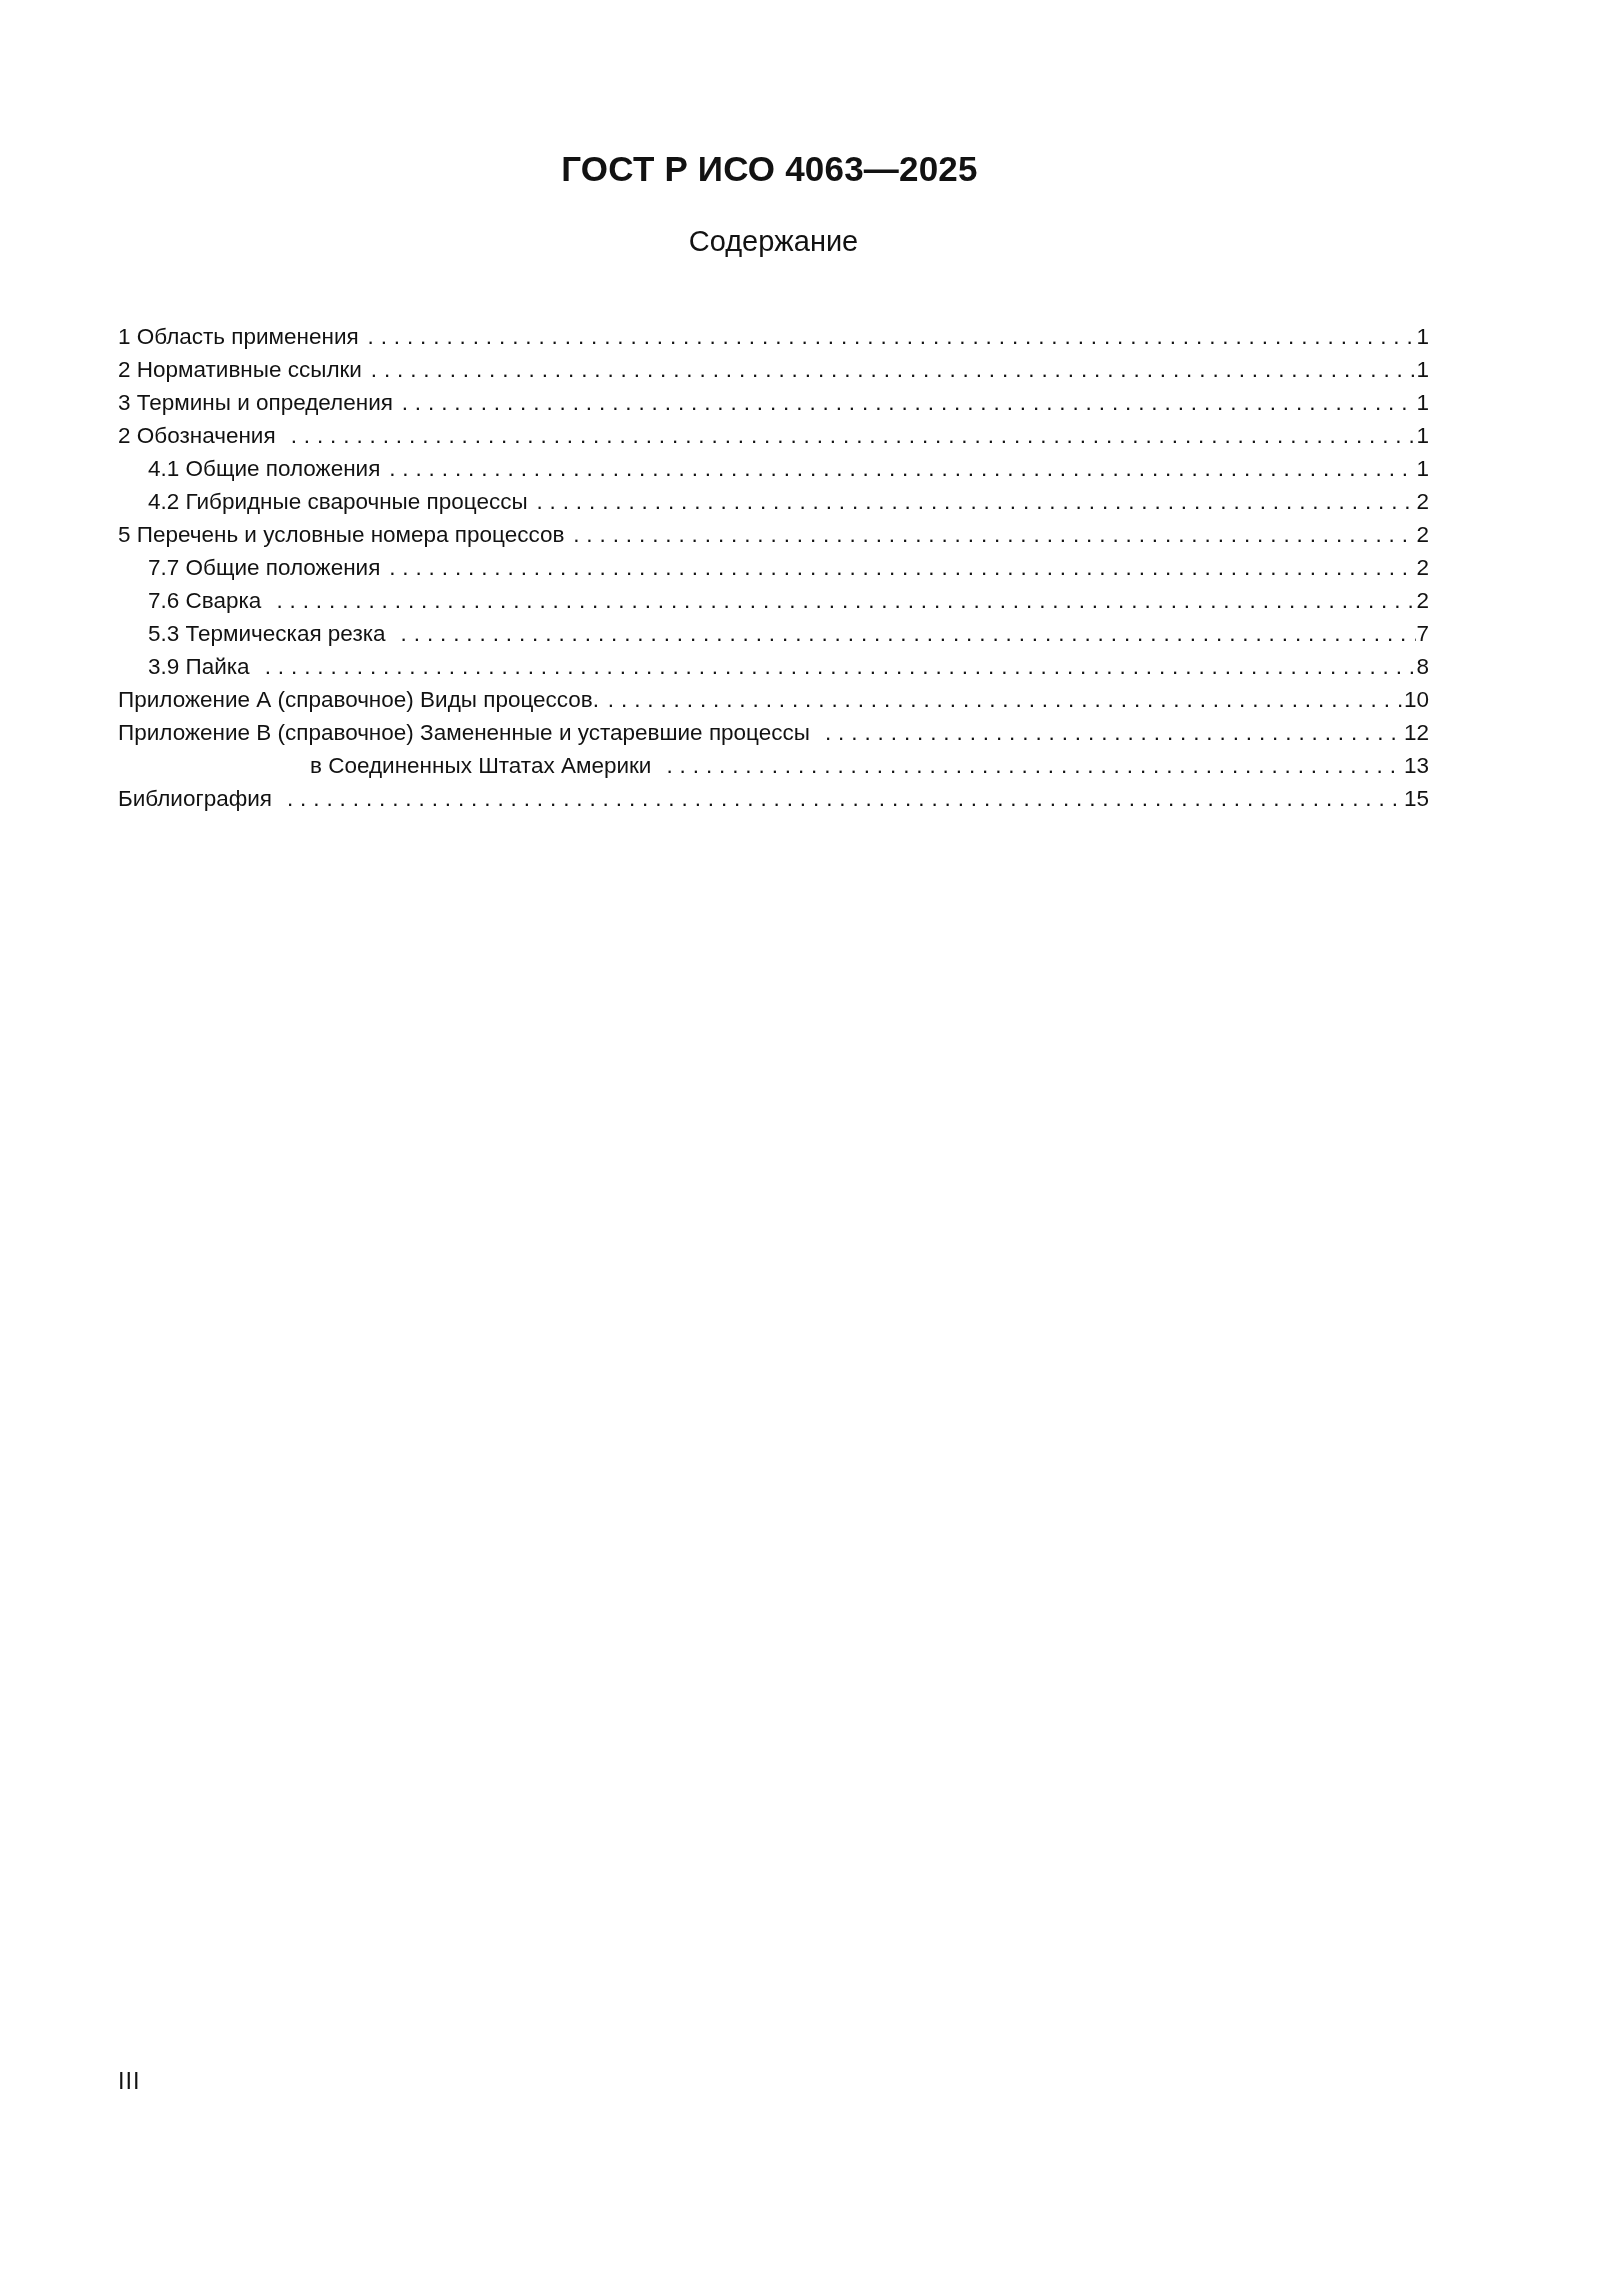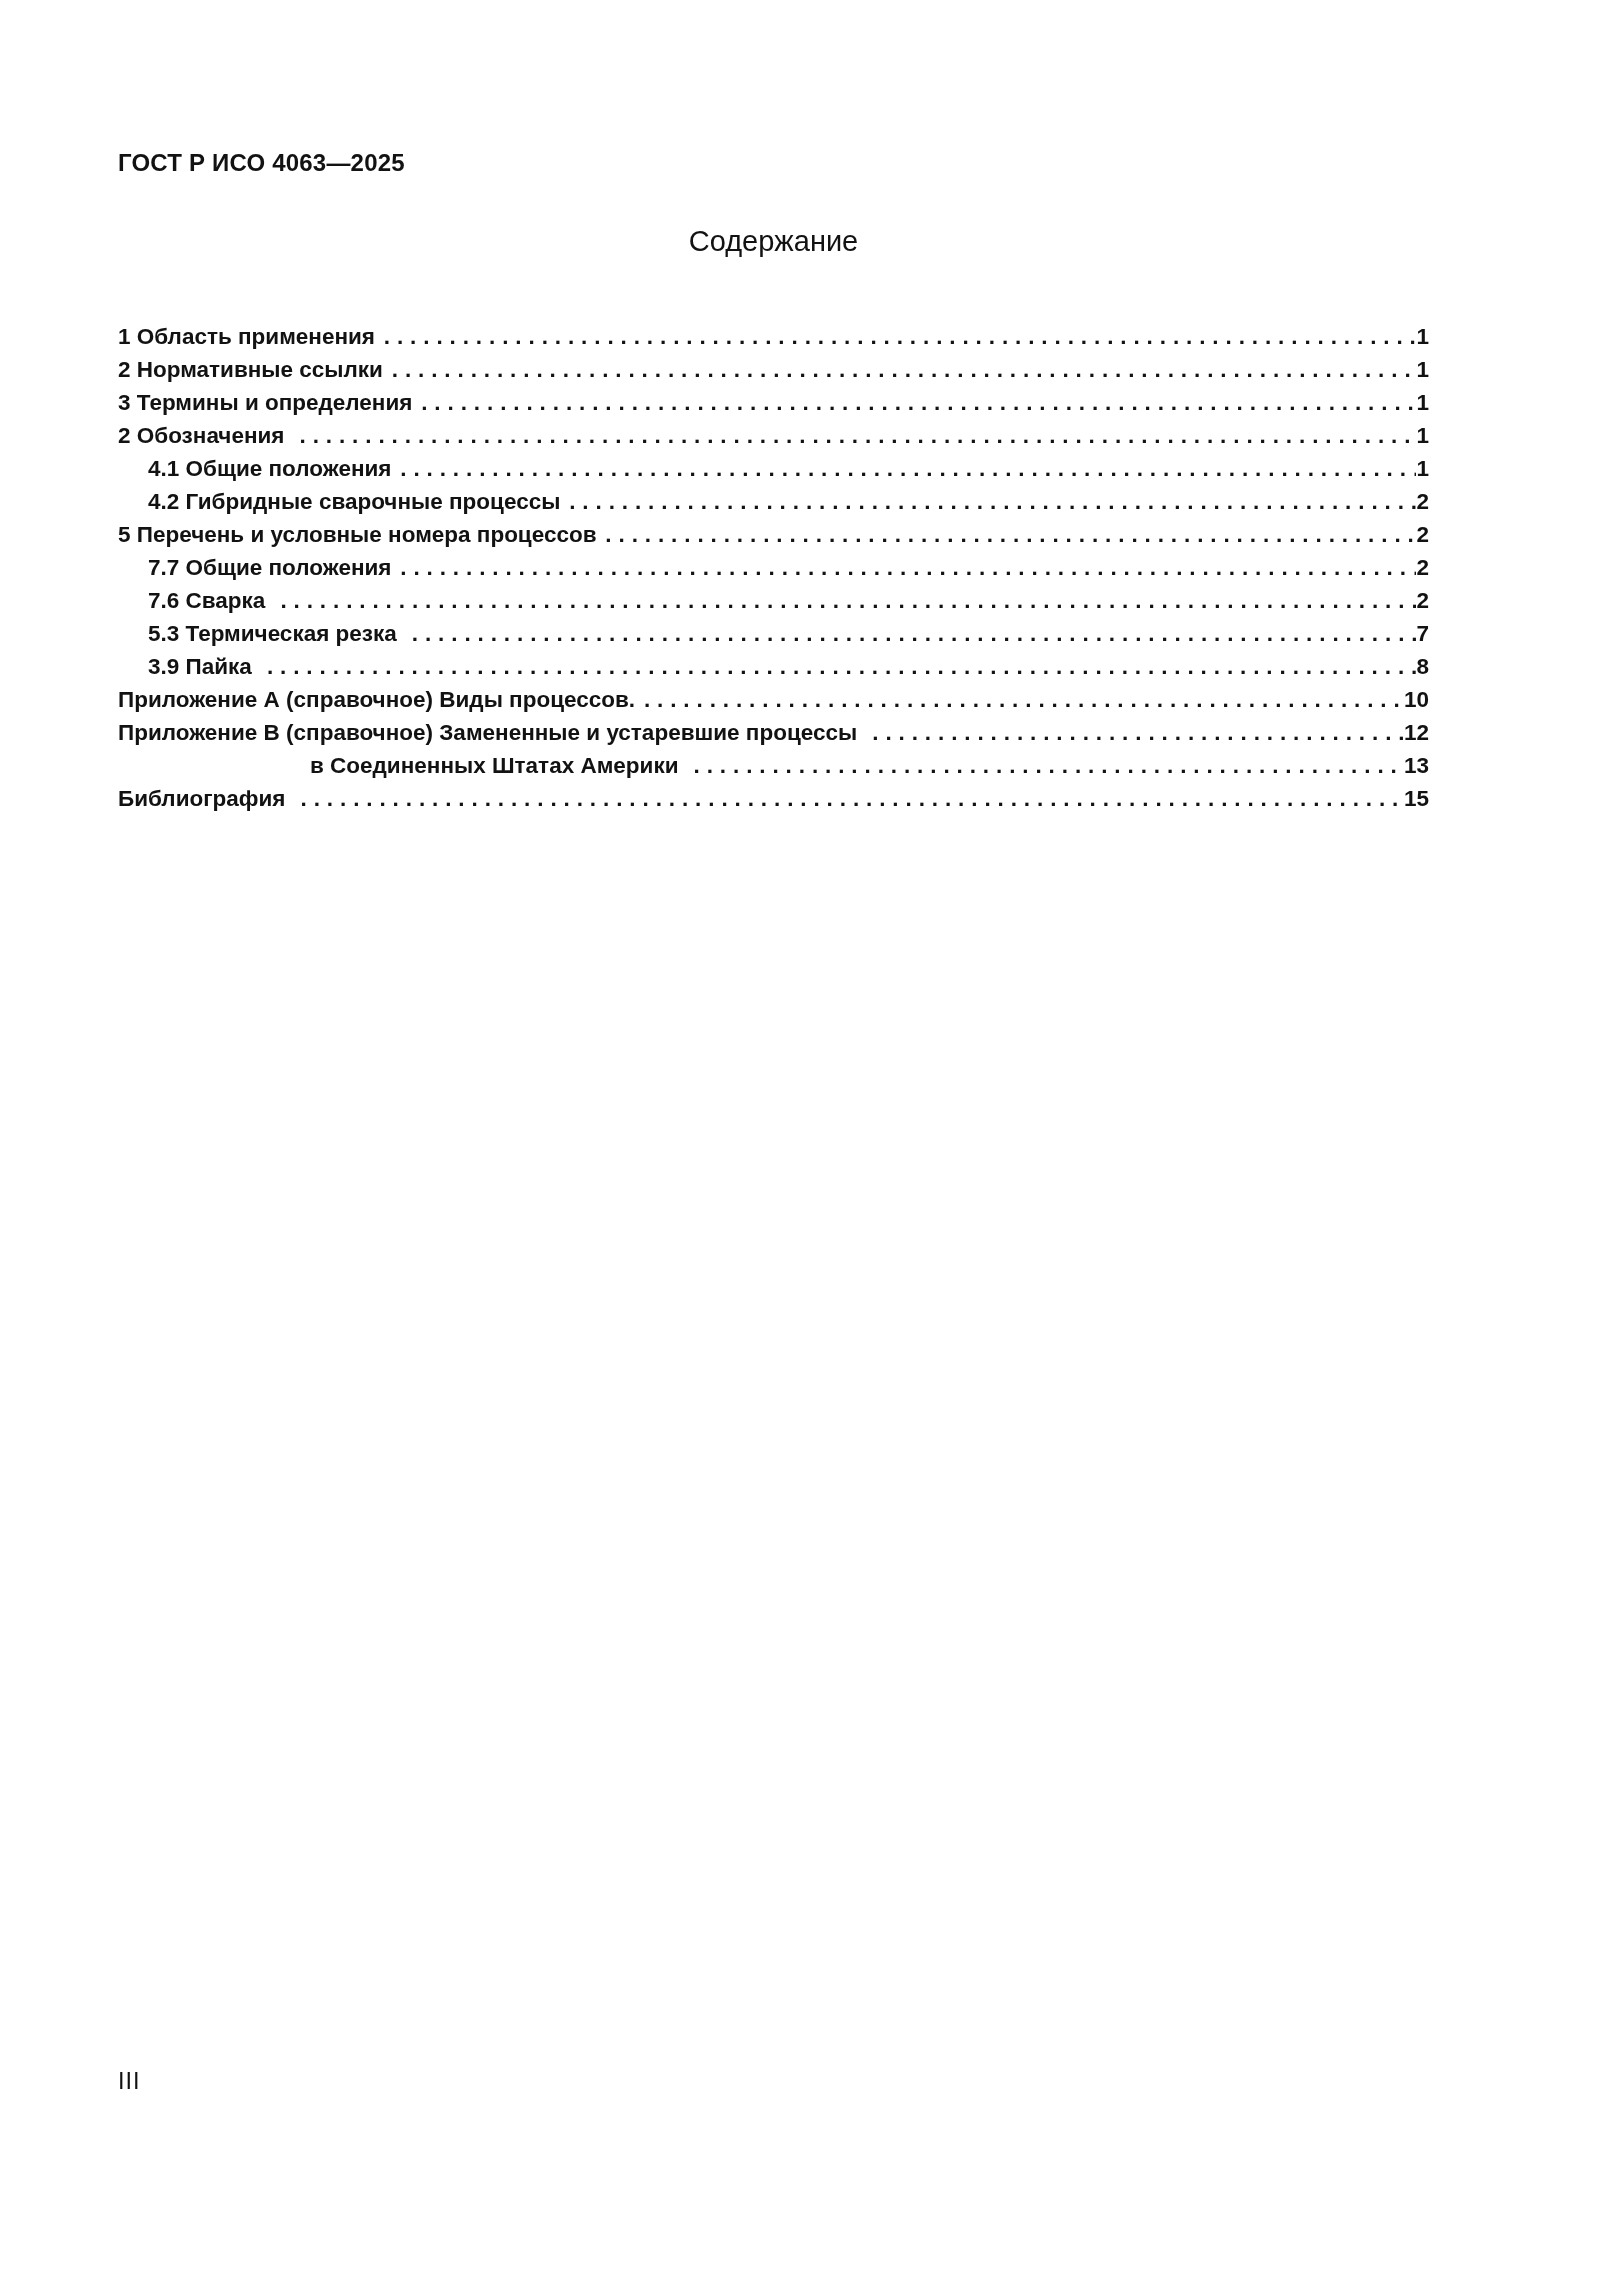--- a/index.html
+++ b/index.html
@@ -14,22 +14,22 @@
     background: #ffffff;
     color: #121212;
     font-family: "Liberation Sans", "DejaVu Sans", sans-serif;
     overflow: hidden;
   }
   .doc-header {
     position: absolute;
     top: 149px;
     left: 118px;
     right: 200px;
-    text-align: left;
-    font-size: 24px;
+    text-align: center;
+    font-size: 35px;
     font-weight: bold;
     letter-spacing: 0.2px;
     white-space: nowrap;
   }
   .page-title {
     position: absolute;
     top: 225px;
     left: 118px;
     right: 192px;
     text-align: center;
@@ -41,21 +41,20 @@
     top: 320px;
     left: 118px;
     width: 1311px;
     font-size: 22.5px;
     line-height: 33px;
   }
   .toc-row {
     display: flex;
     align-items: center;
     white-space: nowrap;
-    font-weight: bold;
   }
   .toc-row.indent-1 { padding-left: 30px; }
   .toc-row.indent-2 { padding-left: 192px; }
   .toc-label {
     flex: 0 0 auto;
     white-space: pre;
   }
   .toc-dots {
     flex: 1 1 auto;
     min-width: 0;

